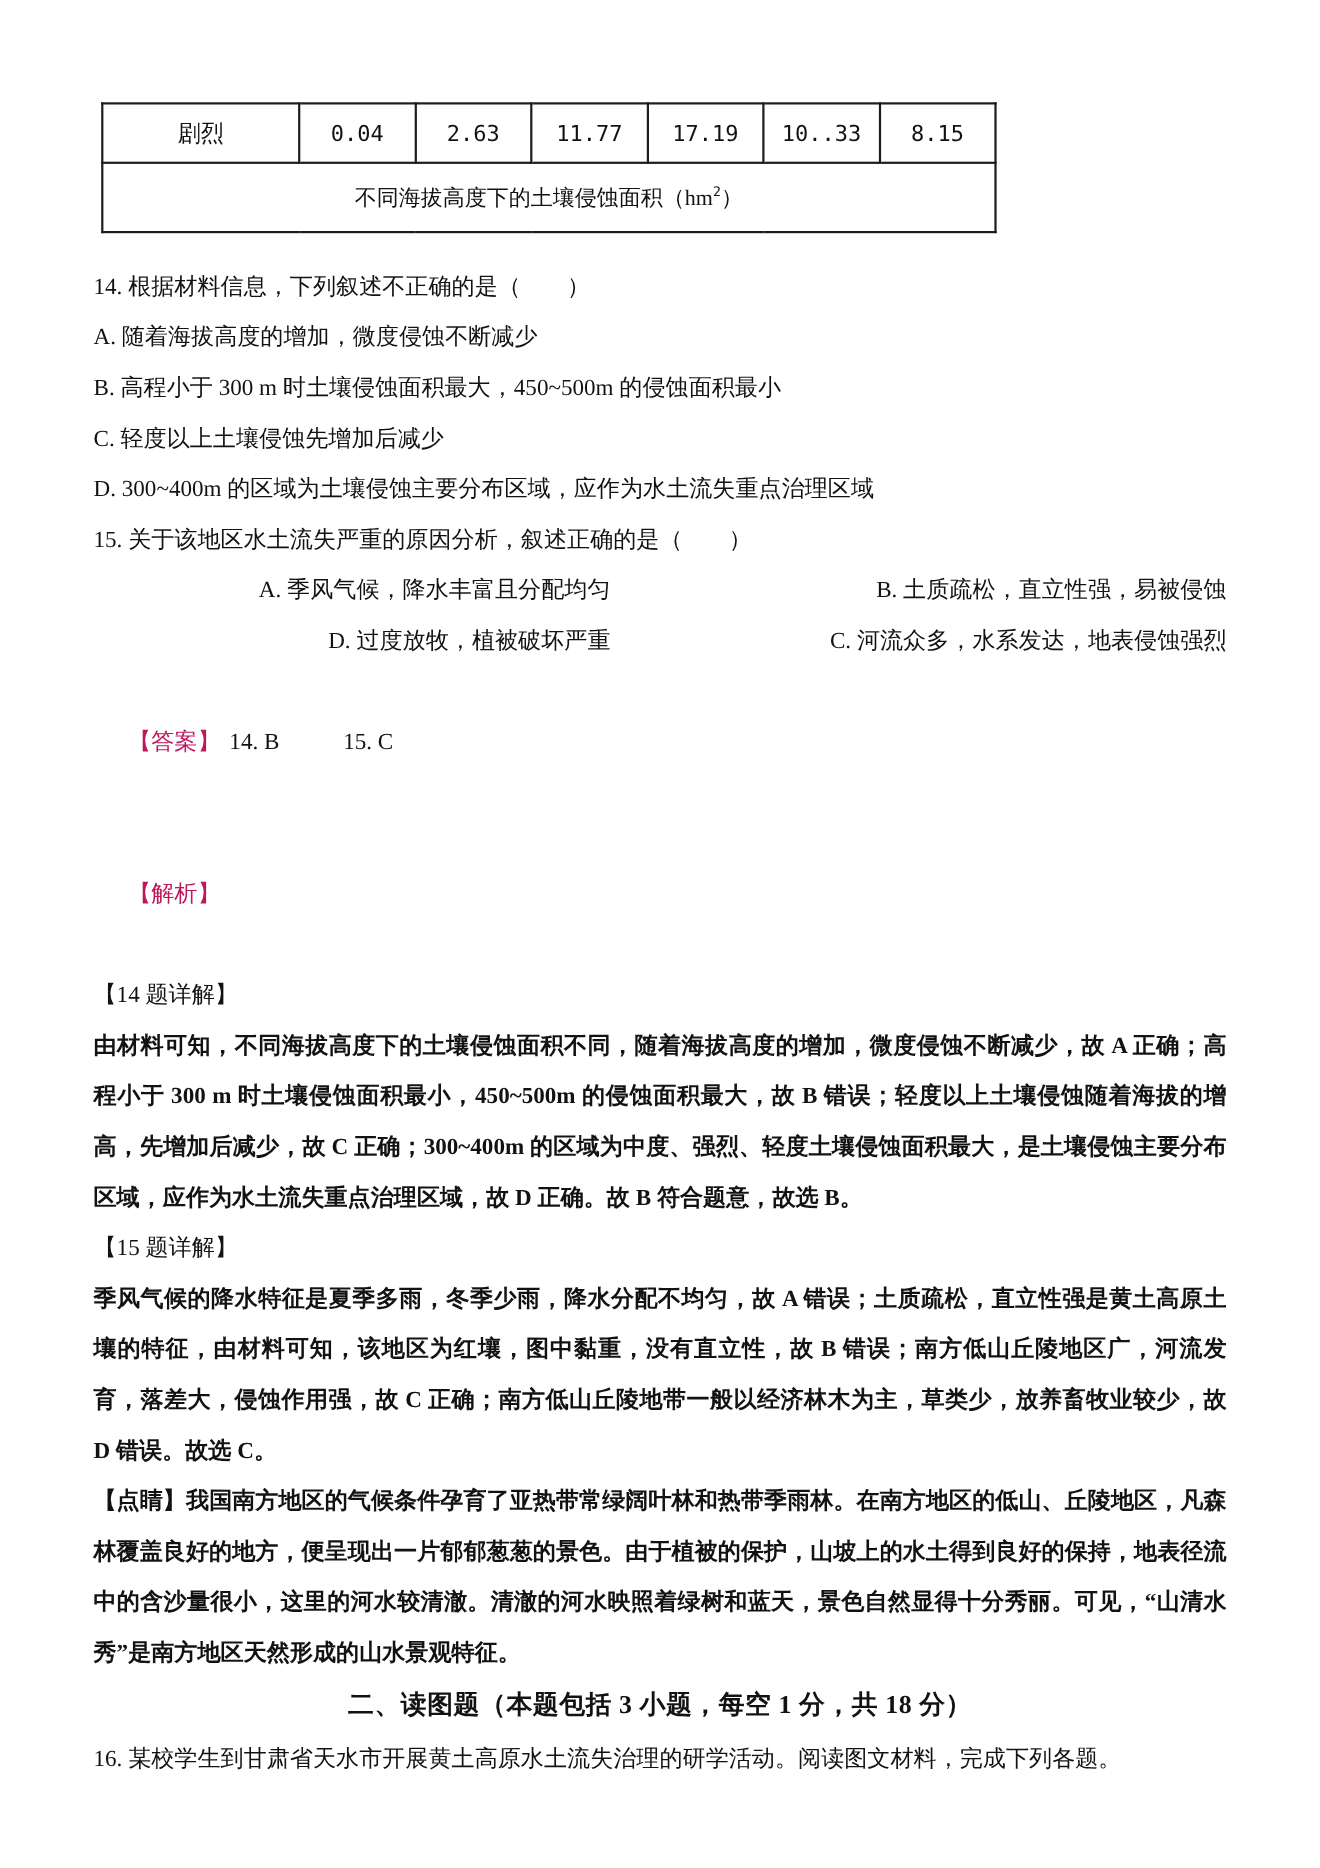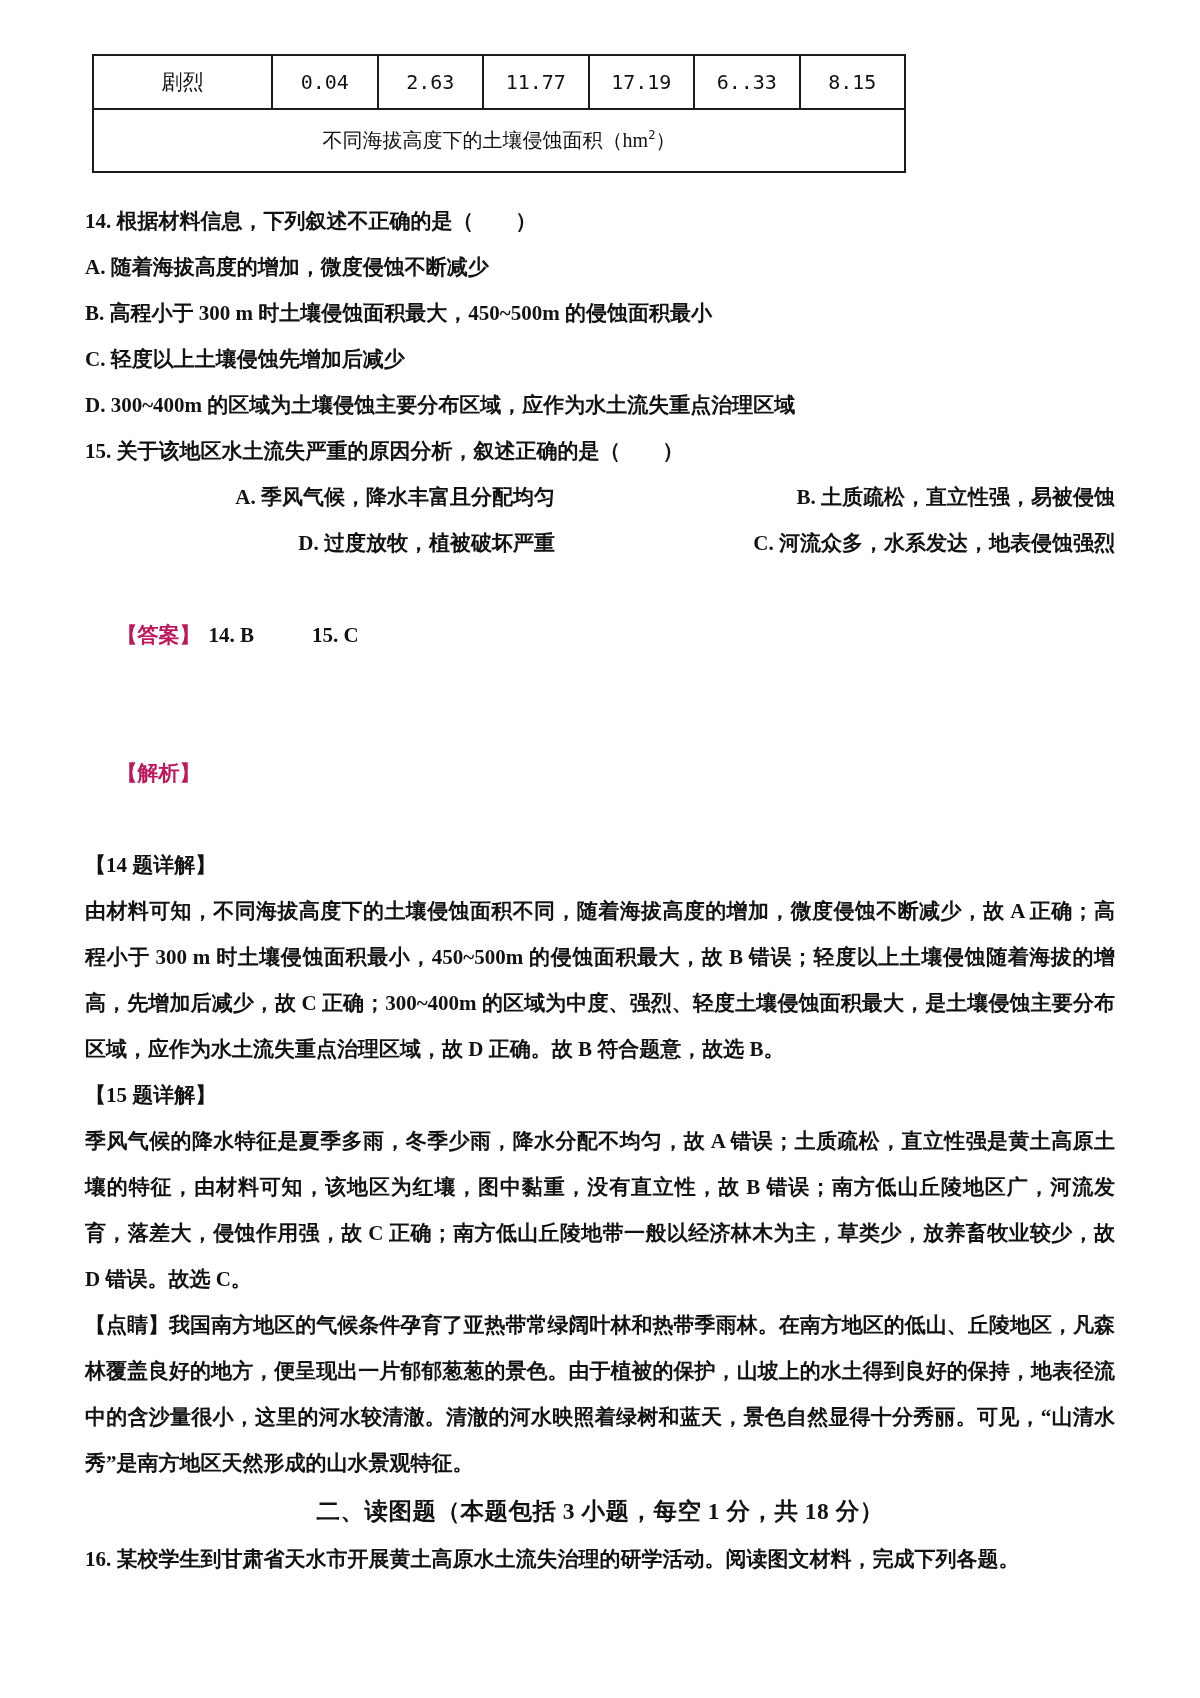--- a/index.html
+++ b/index.html
@@ -12,42 +12,42 @@
     background: #ffffff;
     color: #121212;
     font-family: "Liberation Serif", "DejaVu Serif", serif;
     font-size: 21px;
     overflow: hidden;
   }
 
   
   table.erosion {
     border-collapse: collapse;
-    margin-top: 54px;
+    margin-top: 93px;
     margin-left: 7px;
     width: 814px;
     table-layout: fixed;
     border-radius: 27px;
   }
   table.erosion td {
     border: 2px solid #1c1c1c;
     text-align: center;
     vertical-align: middle;
     height: 52px;
     font-size: 21px;
     padding: 0;
   }
   table.erosion td.num { font-family: "DejaVu Sans Mono", "Liberation Mono", monospace; font-size: 20px; }
   table.erosion td.cat { font-size: 21px; }
   table.erosion td.caption-cell { height: 61px; font-size: 20px; }
   .caption-cell sup { font-size: 12px; font-family: "DejaVu Sans Mono", monospace; }
 
   
   .body-text { margin-top: 25px; }
-  .line { line-height: 46px; white-space: pre-wrap; font-weight: bold; }
+  .line { line-height: 46px; white-space: pre-wrap; }
   .para {
     margin: 0;
     line-height: 46px;
     text-align: justify;
     white-space: pre-wrap;
     font-weight: bold;
   }
   .opt2 { display: grid; grid-template-columns: 470px 1fr; }
   .opt2 .line { white-space: pre-wrap; text-align: right; }
   .blue { color: #be185d; }
@@ -70,21 +70,21 @@
 <div class="page">
 
   <table class="erosion">
     <tbody>
       <tr>
         <td class="cat" style="width:177px">剧烈</td>
         <td class="num">0.04</td>
         <td class="num">2.63</td>
         <td class="num">11.77</td>
         <td class="num">17.19</td>
-        <td class="num">6..33</td>
+        <td class="num">10..33</td>
         <td class="num">8.15</td>
       </tr>
       <tr>
         <td class="caption-cell" colspan="7"><span>不同海拔高度下的土壤侵蚀面积（hm</span><sup>2</sup><span>）</span></td>
       </tr>
     </tbody>
   </table>
 
   <div class="body-text">
 

